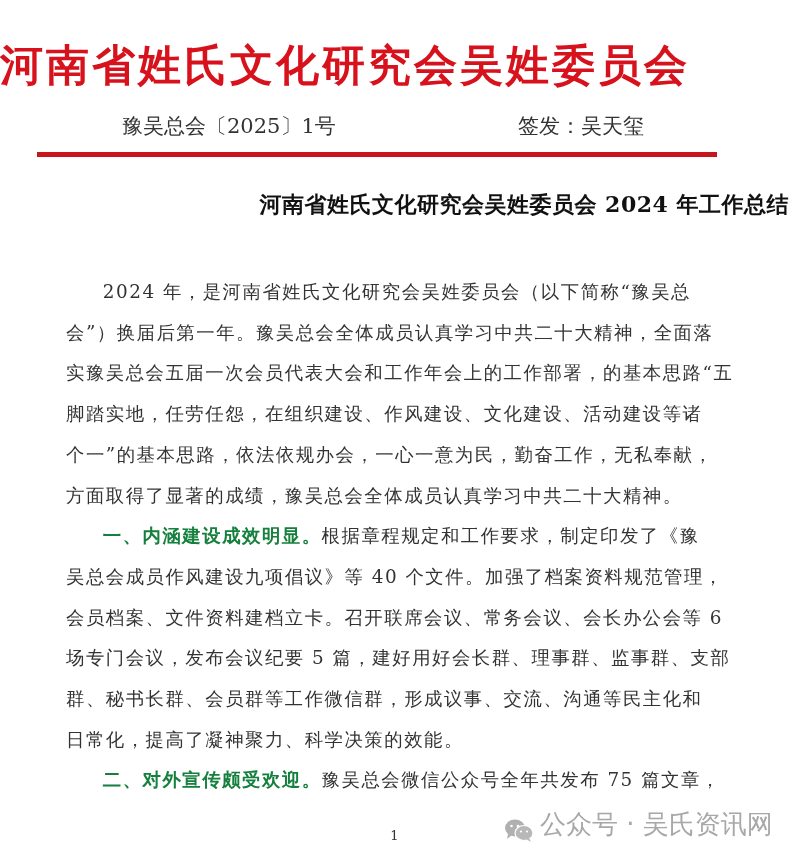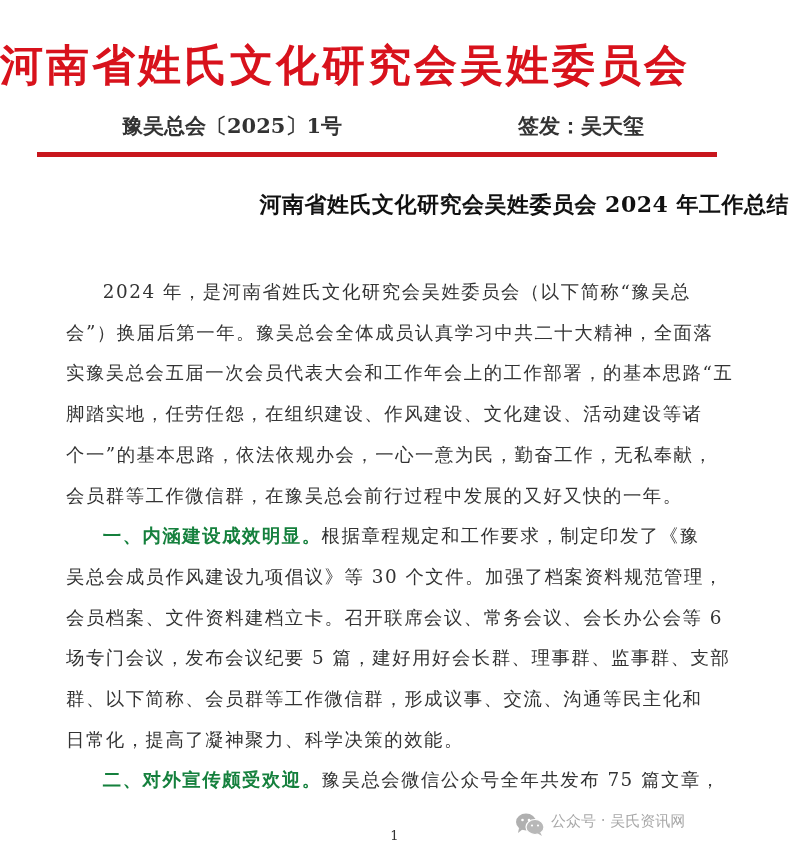--- a/index.html
+++ b/index.html
@@ -2,34 +2,34 @@
 <html><head>
 <meta charset="utf-8">
 <style>
   html, body { margin: 0; padding: 0; background: #ffffff; }
   body { width: 789px; height: 857px; position: relative; overflow: hidden;
          font-family: "DejaVu Serif", "Liberation Serif", serif; color: #222; }
   .masthead { position: absolute; left: 0; top: 36px; width: 789px; 
               color: #d8121c; font-weight: bold; font-size: 43px; letter-spacing: 3px;
               font-family: "DejaVu Serif", serif; line-height: 58px; }
   .docno-row { position: absolute; top: 112px; left: 0; width: 789px; height: 30px;
-               font-size: 21px; color: #333; font-weight: bold; }
+               font-size: 21px; color: #333; }
   .docno { position: absolute; left: 122px; top: 0; }
   .signer { position: absolute; left: 518px; top: 0; }
   .rule2 { position: absolute; left: 37px; top: 152px; width: 680px; height: 5px; background: #c8161d; }
   .title { position: absolute; left: 0; top: 190px; width: 789px; text-align: right;
            font-size: 22px; font-weight: bold; color: #111; letter-spacing: 0.5px; }
   .body { position: absolute; left: 66px; top: 272px; width: 660px; font-size: 18.4px;
           color: #333; line-height: 40.7px; letter-spacing: 1.5px; text-align: justify; }
   .body .line { display: block; white-space: nowrap; }
   .h { font-weight: bold; color: #15803d; font-family: "DejaVu Sans", sans-serif; }
   .pagenum { position: absolute; top: 828px; left: 0; width: 789px; text-align: center;
              font-size: 13px; color: #333; }
-  .watermark { position: absolute; left: 515px; top: 812px; height: 30px; display: flex;
-               align-items: flex-start; color: #a8a8a8; font-size: 15px;
+  .watermark { position: absolute; left: 504px; top: 812px; height: 30px; display: flex;
+               align-items: flex-end; color: #a8a8a8; font-size: 26px;
                font-family: "DejaVu Sans", sans-serif; }
   .wechat-icon { width: 30px; height: 24px; margin-right: 6px; }
 </style>
 </head>
 <body>
 
 <div class="masthead">河南省姓氏文化研究会吴姓委员会</div>
 
 <div class="docno-row">
   <span class="docno">豫吴总会〔2025〕1号</span>
@@ -39,27 +39,27 @@
 <div class="rule2"></div>
 
 <div class="title">河南省姓氏文化研究会吴姓委员会 2024 年工作总结</div>
 
 <div class="body">
   <span class="line" style="padding-left:2em">2024 年，是河南省姓氏文化研究会吴姓委员会（以下简称“豫吴总</span>
   <span class="line">会”）换届后第一年。豫吴总会全体成员认真学习中共二十大精神，全面落</span>
   <span class="line">实豫吴总会五届一次会员代表大会和工作年会上的工作部署，的基本思路“五</span>
   <span class="line">脚踏实地，任劳任怨，在组织建设、作风建设、文化建设、活动建设等诸</span>
   <span class="line">个一”的基本思路，依法依规办会，一心一意为民，勤奋工作，无私奉献，</span>
-  <span class="line">会员群等工作微信群，在豫吴总会前行过程中发展的又好又快的一年。</span>
+  <span class="line">方面取得了显著的成绩，豫吴总会全体成员认真学习中共二十大精神。</span>
 
   <span class="line" style="padding-left:2em"><span class="h">一、内涵建设成效明显。</span><span>根据章程规定和工作要求，制定印发了《豫</span></span>
-  <span class="line">吴总会成员作风建设九项倡议》等 30 个文件。加强了档案资料规范管理，</span>
+  <span class="line">吴总会成员作风建设九项倡议》等 40 个文件。加强了档案资料规范管理，</span>
   <span class="line">会员档案、文件资料建档立卡。召开联席会议、常务会议、会长办公会等 6</span>
   <span class="line">场专门会议，发布会议纪要 5 篇，建好用好会长群、理事群、监事群、支部</span>
-  <span class="line">群、以下简称、会员群等工作微信群，形成议事、交流、沟通等民主化和</span>
+  <span class="line">群、秘书长群、会员群等工作微信群，形成议事、交流、沟通等民主化和</span>
   <span class="line">日常化，提高了凝神聚力、科学决策的效能。</span>
 
   <span class="line" style="padding-left:2em"><span class="h">二、对外宣传颇受欢迎。</span><span>豫吴总会微信公众号全年共发布 75 篇文章，</span></span>
 </div>
 
 <div class="pagenum">1</div>
 
 <div class="watermark">
   <svg class="wechat-icon" viewBox="0 0 30 24">
     <ellipse cx="11" cy="10" rx="10" ry="8.5" fill="#b0b0b0"></ellipse>

